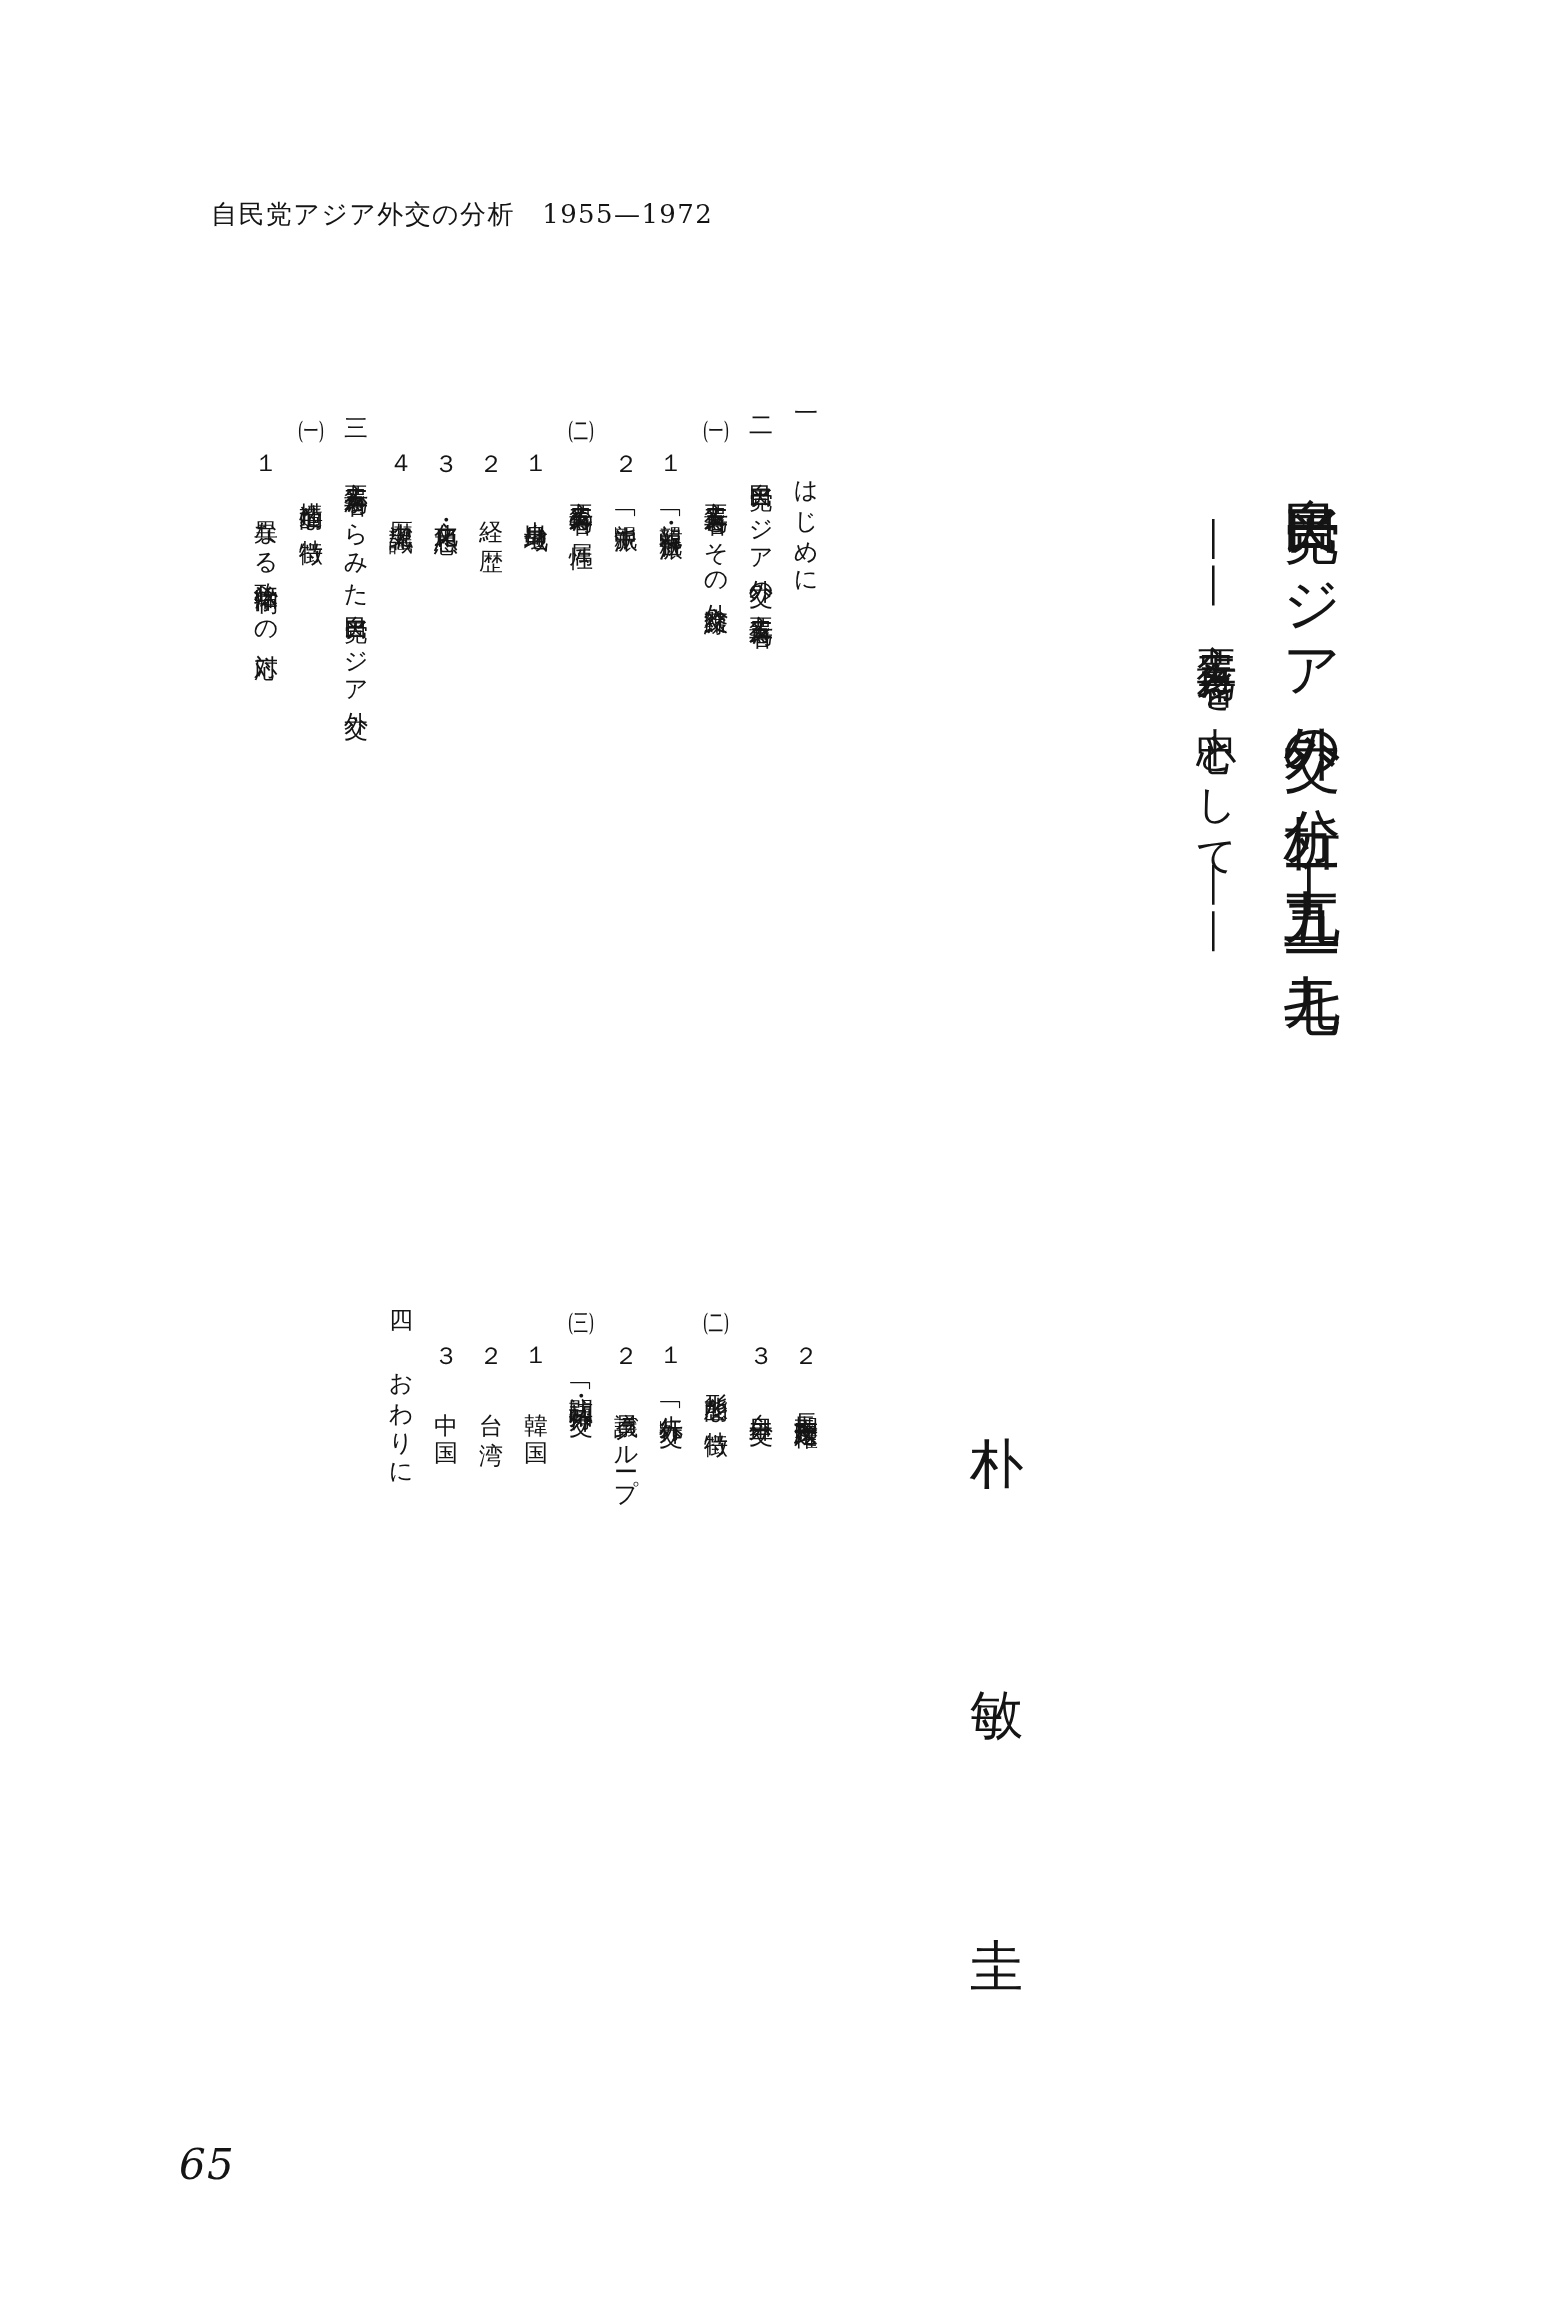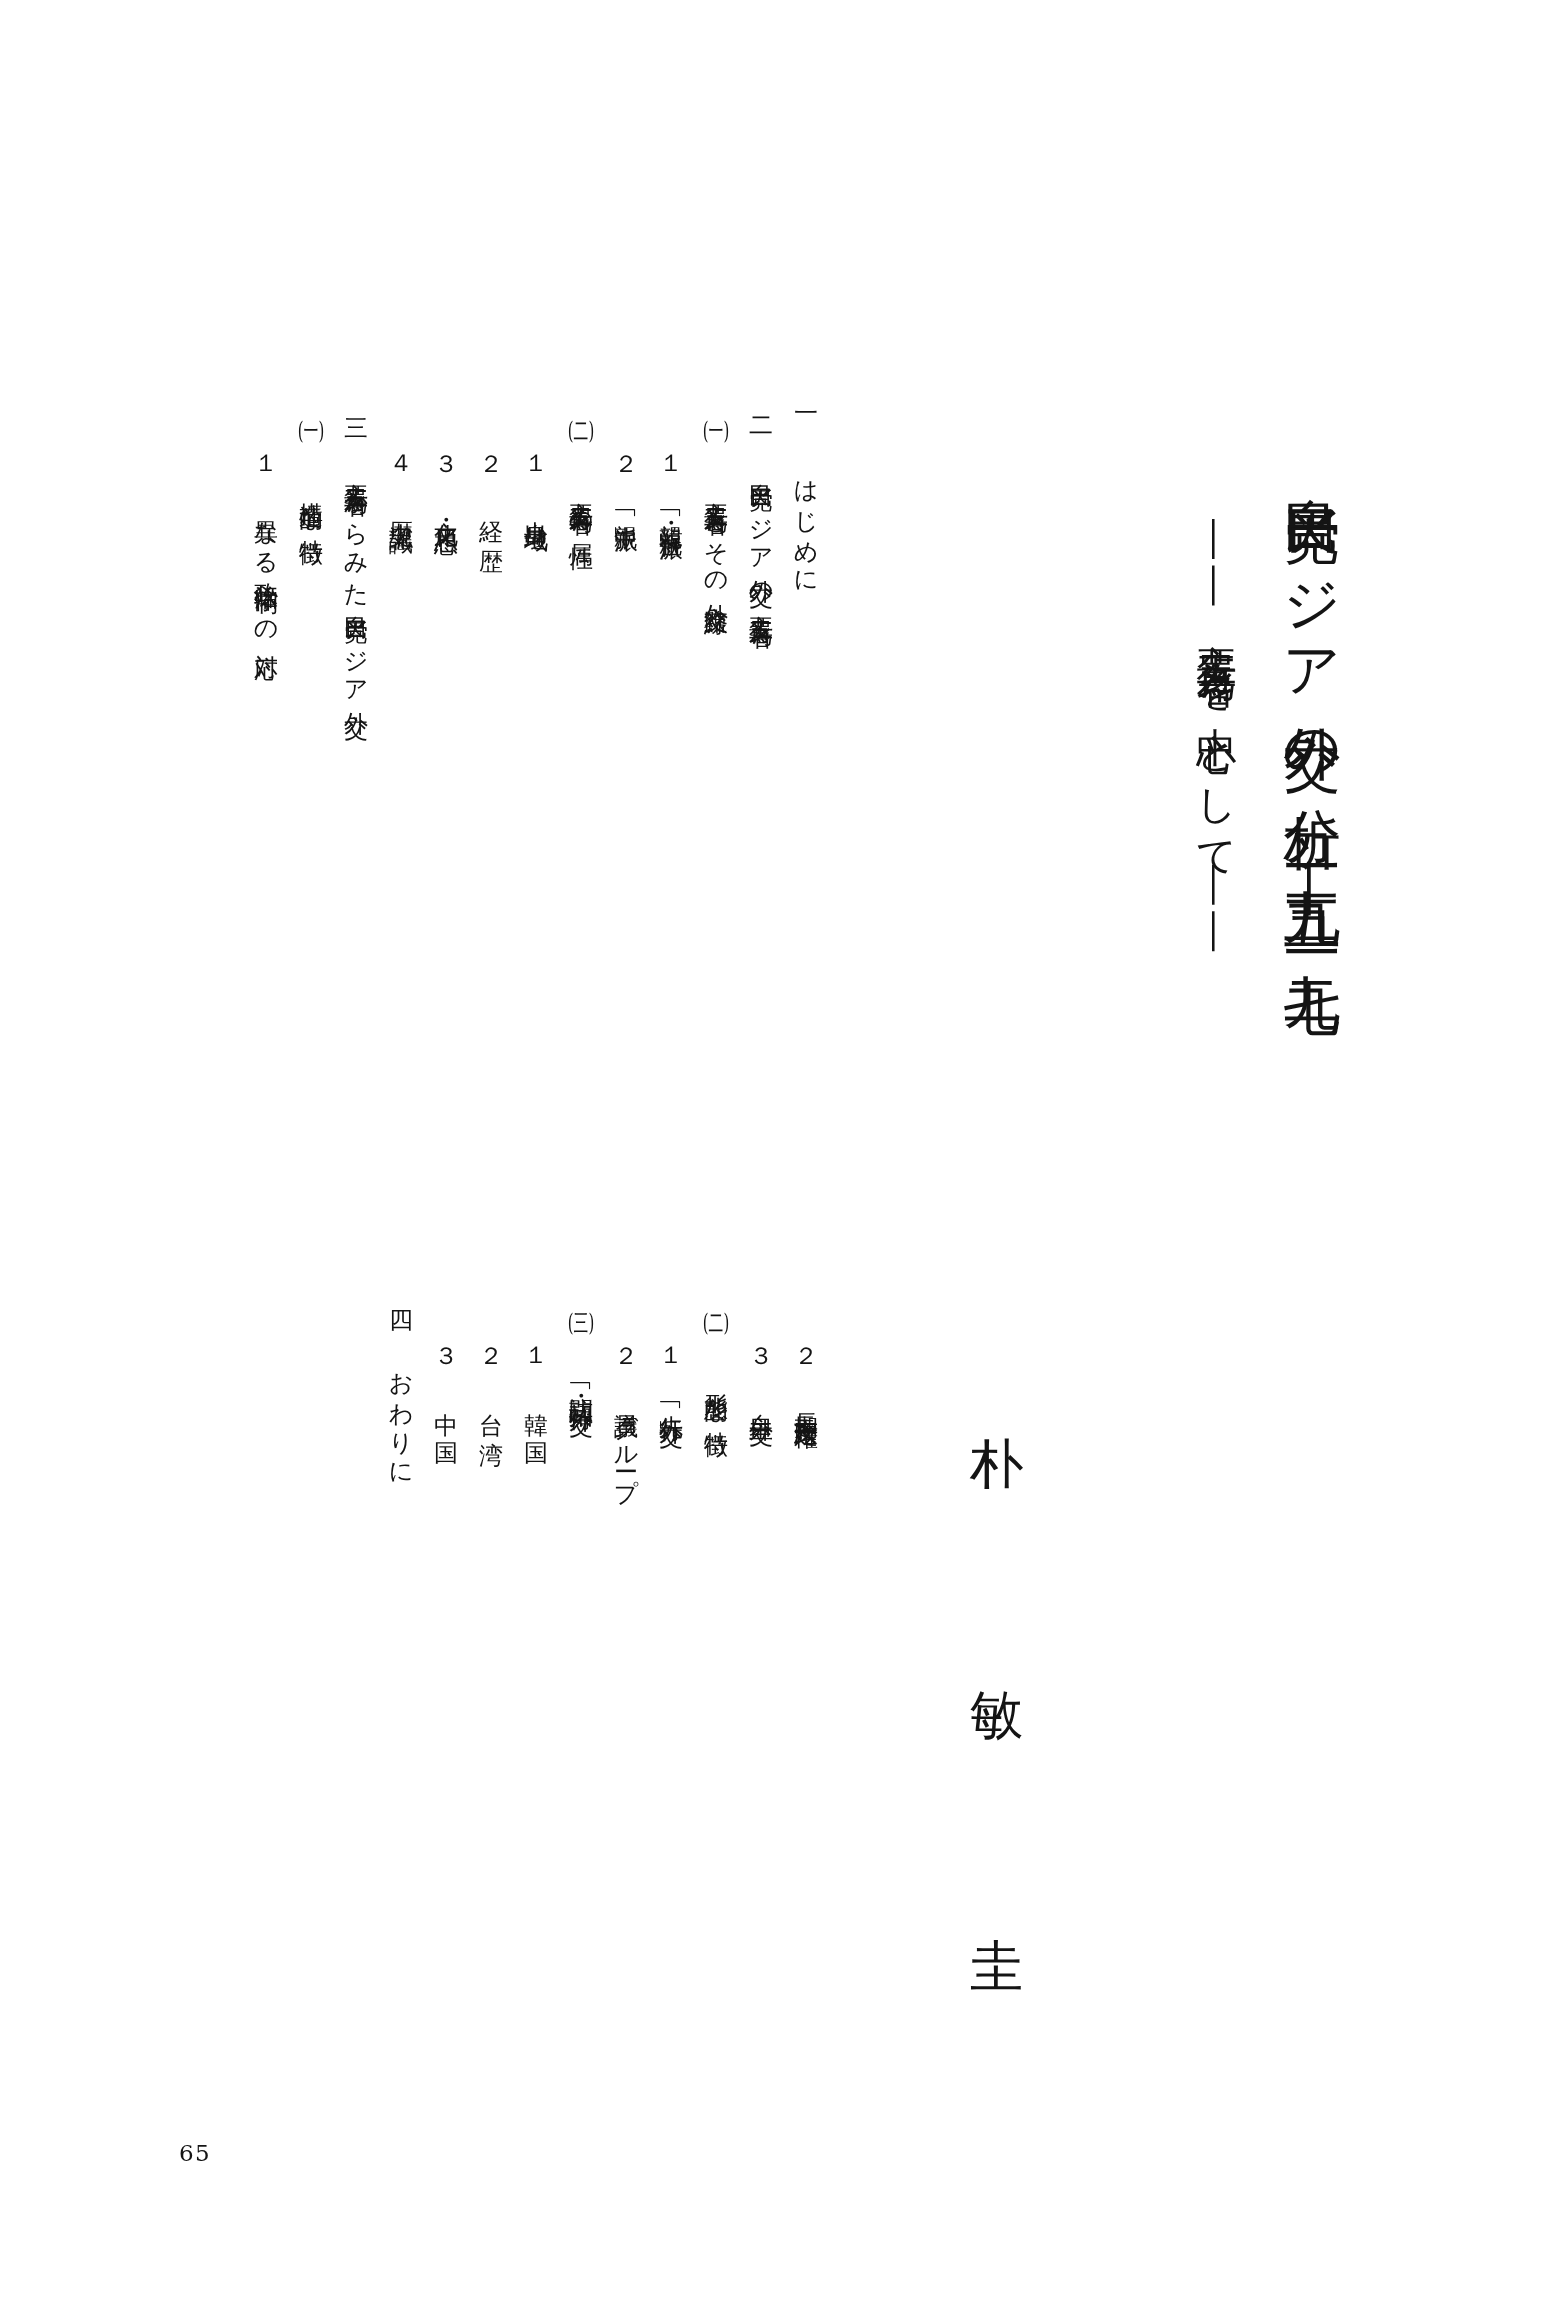--- a/index.html
+++ b/index.html
@@ -93,29 +93,31 @@
   .toc-marker {
     display: inline-block;
     inline-size: 64px;          
   }
   .toc-marker.tcy { text-combine-upright: all; }
 
   .page-number {
     position: absolute;
     left: 179px;
     top: 2140px;
-    font-size: 23px;
+    font-size: 42px;
+    font-style: italic;
     letter-spacing: 1.4px;
   }
 </style>
 </head>
 <body>
 
 <div class="page">
 
+  <div class="running-header">自民党アジア外交の分析　1955—1972</div>
 
   <h1 class="main-title">自民党アジア外交の分析　一九五五—一九七二</h1>
 
   <div class="subtitle">――主要行為者を中心として――</div>
 
   <div class="author">
       <span>朴</span>
       <span>敏</span>
       <span>圭</span>
     </div>

